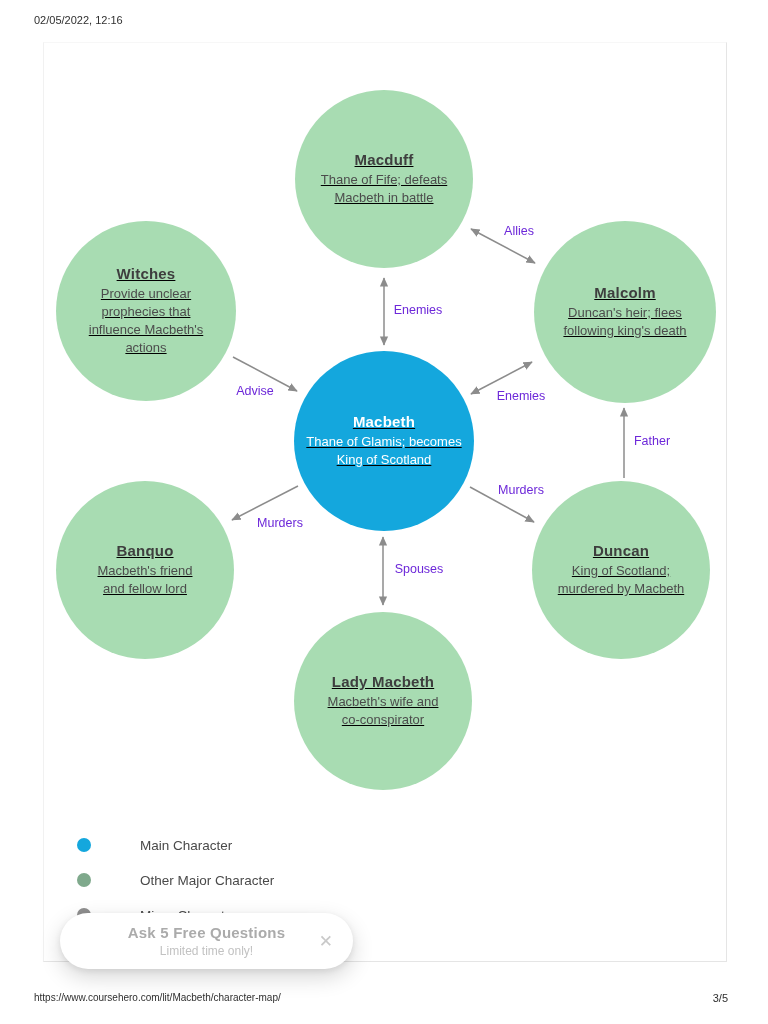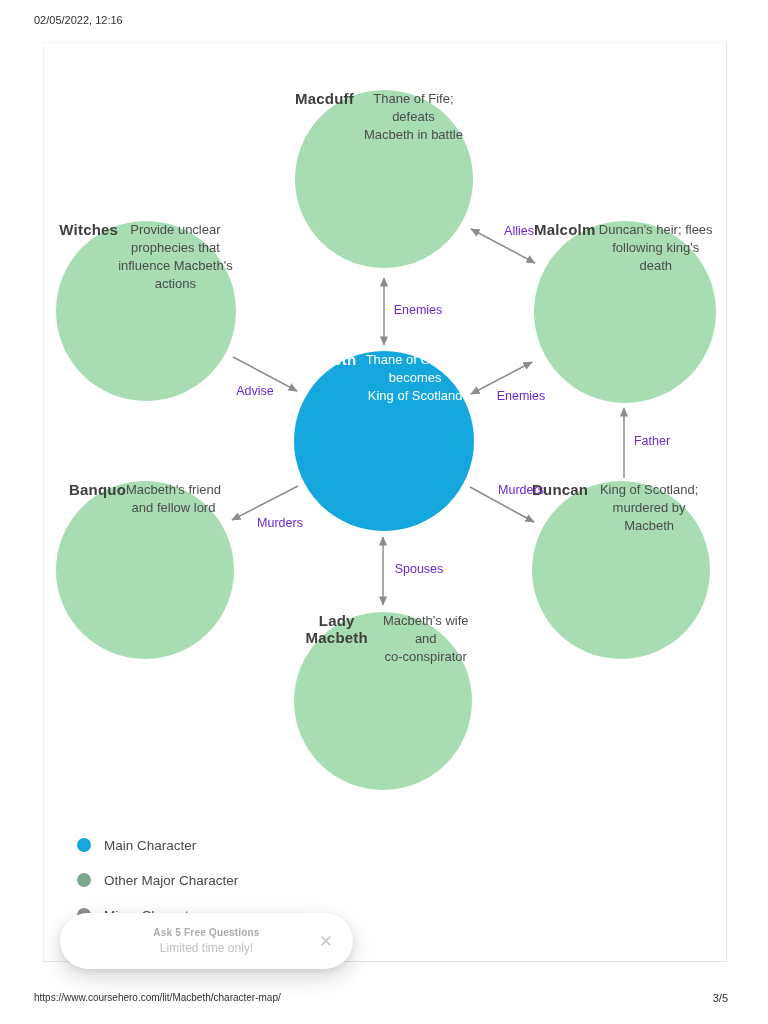--- a/index.html
+++ b/index.html
@@ -27,43 +27,43 @@
 
   
   #edges-svg { position:absolute; left:0; top:0; width:768px; height:1024px; pointer-events:none; }
   .edge-line { stroke:#8c8c8c; stroke-width:1.5; }
   .edge-label {
     position:absolute; transform:translate(-50%,-50%);
     font-size:12.5px; color:#6d28d9; white-space:nowrap;
   }
   .node {
     position:absolute; border-radius:50%;
-    display:flex; flex-direction:row; align-items:flex-start; justify-content:center;
-    text-align:center; cursor:pointer;
+    display:flex; flex-direction:column; align-items:center; justify-content:center;
+    text-align:center; cursor:pointer;text-decoration:underline;
   }
   .node-major { background:#a8dcb2; }
   .node-main  { background:#14a7dd; }
   .node-title { font-size:15px; font-weight:bold; color:#3e3e3e; letter-spacing:.2px; margin-bottom:3px; }
   .node-desc  { font-size:13px; color:#4c4c4c; line-height:18px; white-space:pre-line; max-width:165px; }
   .node-main .node-title, .node-main .node-desc { color:#ffffff; }
 
   
   .legend { position:absolute; left:77px; top:838px; }
-  .legend-item { display:flex; align-items:center; height:14px; margin-bottom:21px; }
+  .legend-item { display:flex; align-items:center; height:14px; margin-bottom:21px;gap:36px; }
   .legend-dot { width:14px; height:14px; border-radius:50%; margin-right:13px; flex:0 0 auto; }
   .legend-label { font-size:13.5px; color:#4a4a4a; white-space:nowrap; }
 
   
   .toast {
     position:absolute; left:60px; top:913px; width:293px; height:56px;
     background:#ffffff; border-radius:29px; z-index:5;
     box-shadow:0 8px 22px rgba(0,0,0,0.16), 0 2px 6px rgba(0,0,0,0.08);
     display:flex; flex-direction:column; align-items:center; justify-content:center;
   }
-  .toast-title { font-size:10px; font-weight:bold; color:#ababab; letter-spacing:.2px; }
+  .toast-title { font-size:15px; font-weight:bold; color:#ababab; letter-spacing:.2px; }
   .toast-sub { font-size:12px; color:#c2c2c2; margin-top:3px; }
   .toast-close {
     position:absolute; right:20px; top:50%; transform:translateY(-50%);
     font-size:17px; color:#c9c9c9; cursor:pointer; line-height:1;
     background:none; border:none; font-family:inherit;
   }
 </style>
 </head>
 <body>
 

